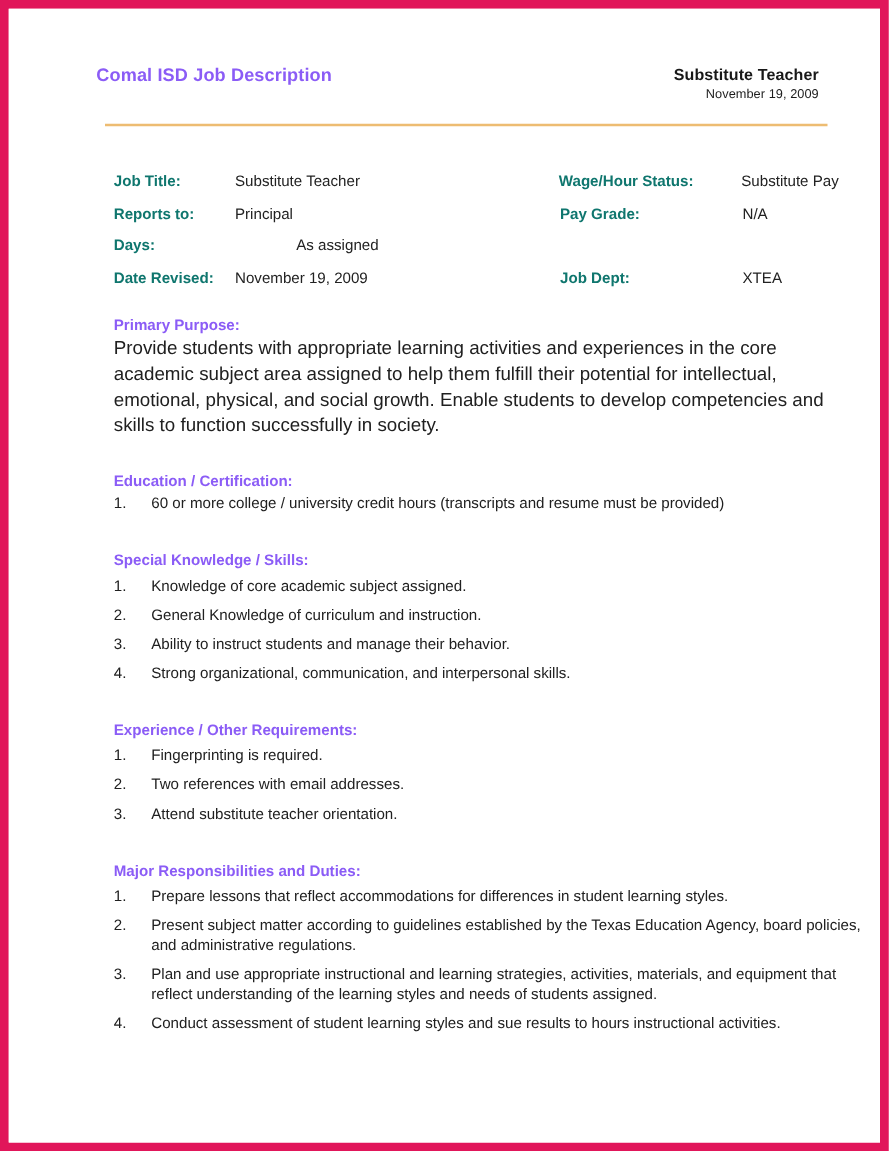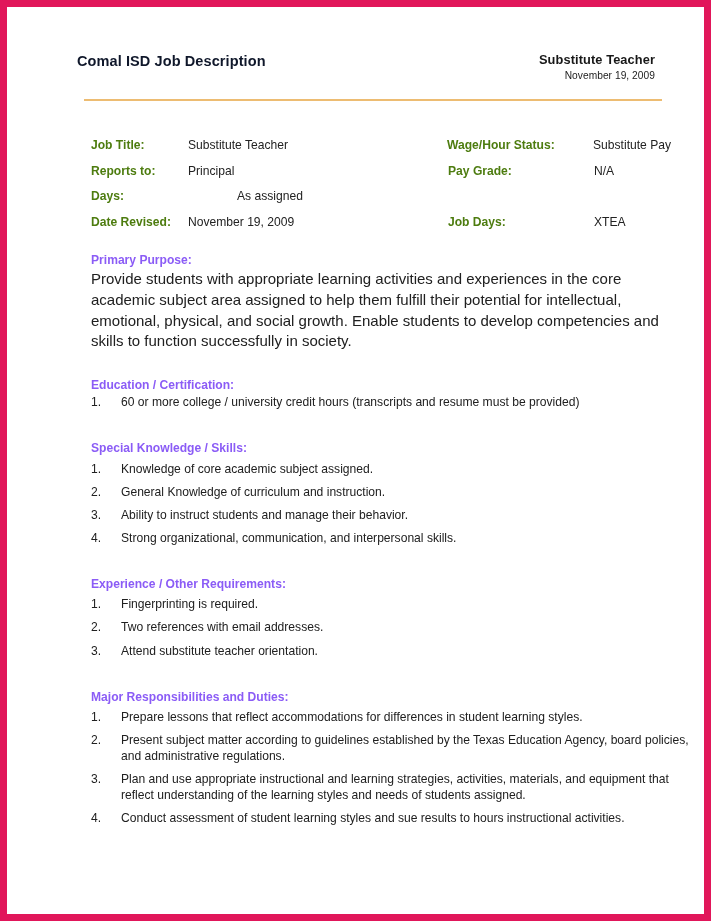--- a/index.html
+++ b/index.html
@@ -41,21 +41,21 @@
     height: 48px;
   }
   .hdr-row {
     display: flex;
     align-items: flex-start;
     justify-content: space-between;
   }
   #org-title {
     font-size: 14.5px;
     font-weight: bold;
-    color: #0f172a;
+    color: #8b5cf6;
     letter-spacing: 0.1px;
     line-height: 1.15;
     padding-top: 1px;
   }
   #header-right {
     text-align: right;
     line-height: 1.25;
   }
   #doc-job-title {
     font-size: 12.8px;
@@ -95,21 +95,21 @@
     display: flex;
     align-items: baseline;
   }
   .info-cell-right {
     display: flex;
     align-items: center;
   }
   .info-label {
     font-size: 12.1px;
     font-weight: bold;
-    color: #4d7c0f;
+    color: #0f766e;
     white-space: nowrap;
   }
   .info-cell-left .info-label { width: 97px; }
   .info-cell-right .info-label { width: 146px; }
   .info-value {
     font-size: 12.1px;
     color: #222222;
     white-space: nowrap;
   }
 
@@ -210,21 +210,21 @@
           <span class="info-value">As assigned</span>
         </div>
       </div>
 
       <div class="info-row">
         <div class="info-cell-left">
           <span class="info-label">Date Revised:</span>
           <span class="info-value">November 19, 2009</span>
         </div>
         <div class="info-cell-right">
-          <span class="info-label">Job Days:</span>
+          <span class="info-label">Job Dept:</span>
           <span class="info-value">XTEA</span>
         </div>
       </div>
 
     </div>
 
     <div id="doc-body">
 
       <div class="section">
         <div class="section-heading">Primary Purpose:</div>

